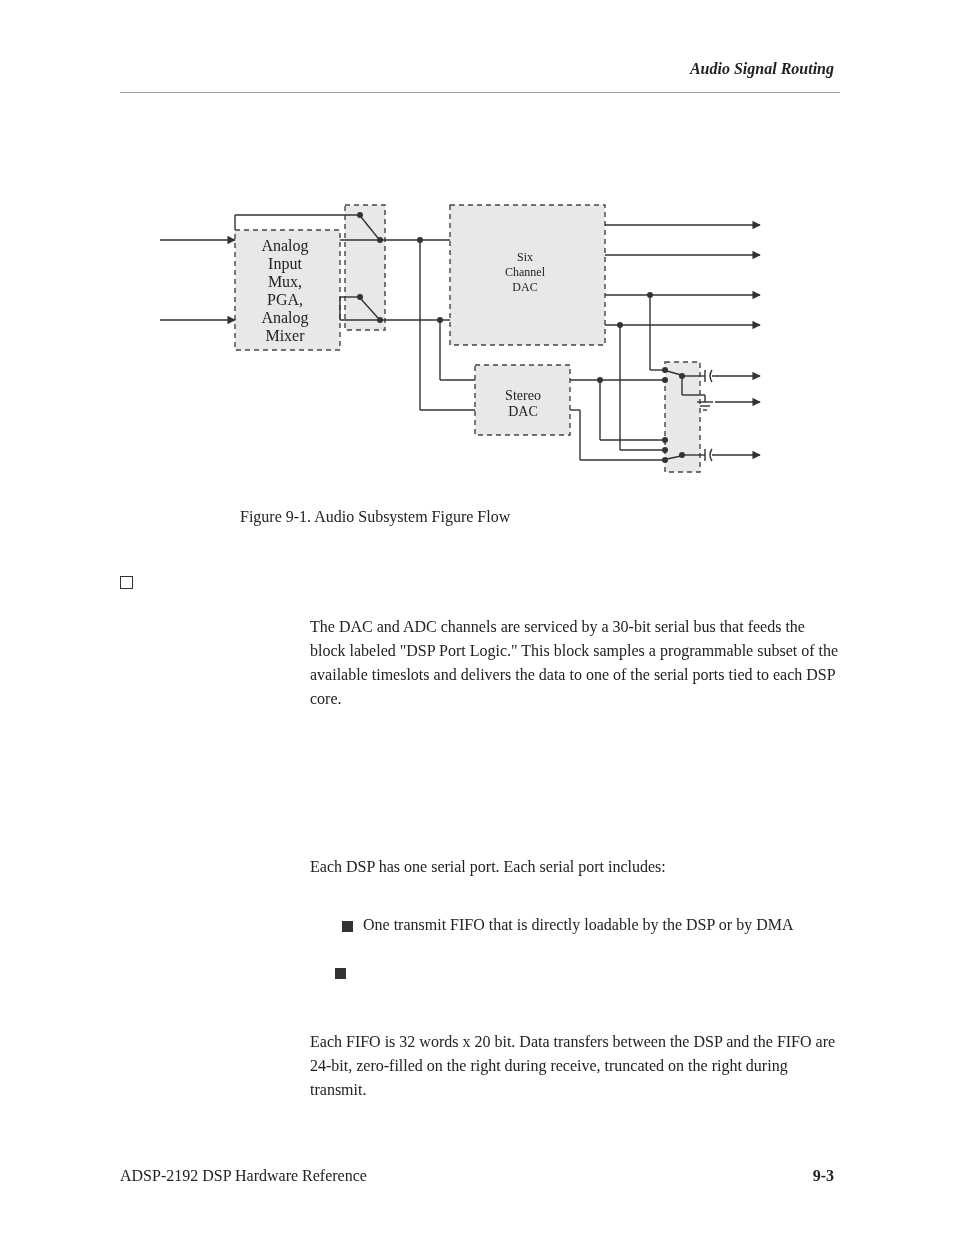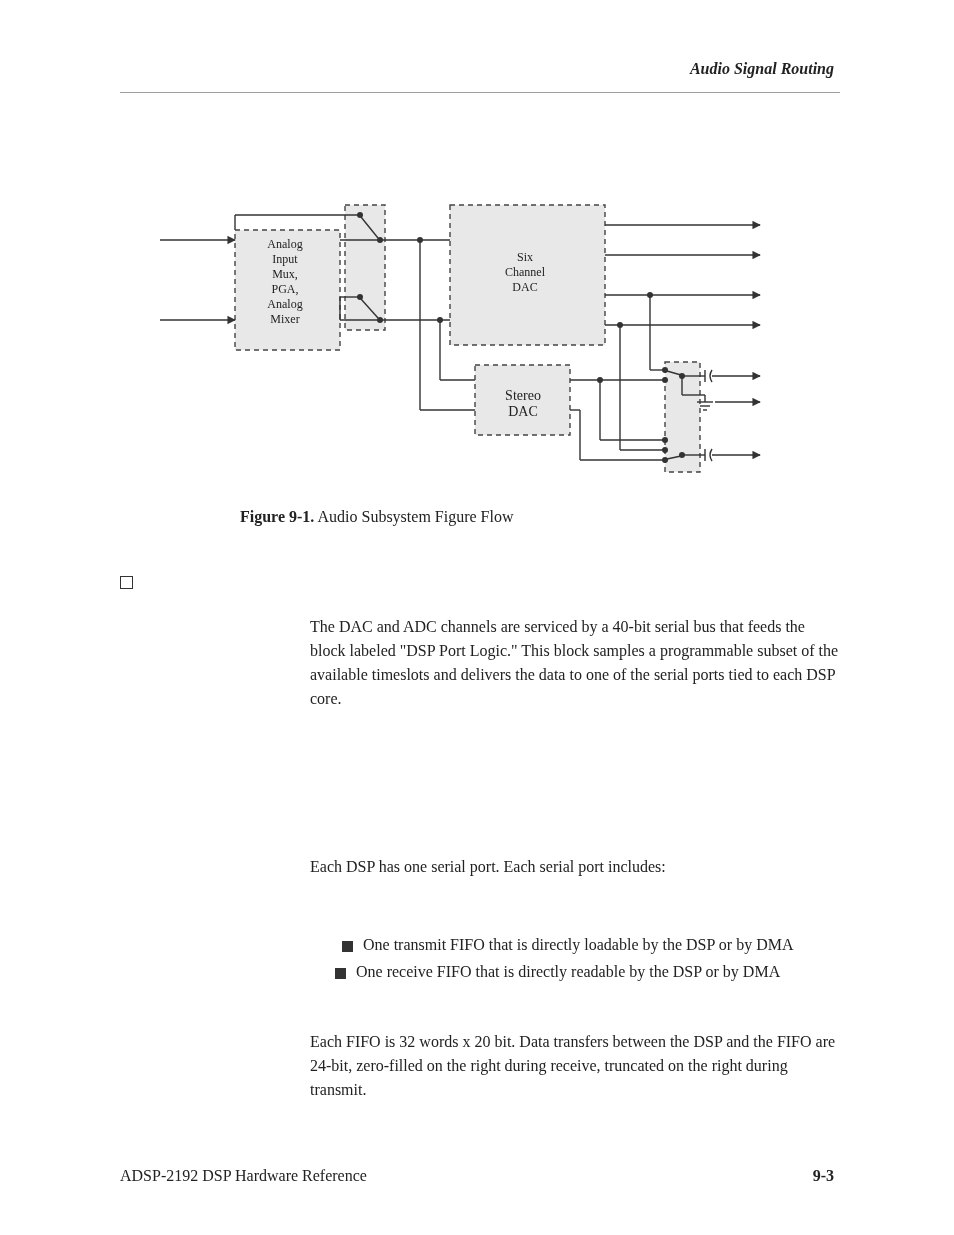--- a/index.html
+++ b/index.html
@@ -136,43 +136,43 @@
     <line class="wire" x1="583" y1="230" x2="587" y2="230"></line>
     <line class="wire" x1="595" y1="222" x2="640" y2="222" marker-end="url(#arrow)"></line>
 
     <line class="wire" x1="562" y1="275" x2="585" y2="275"></line>
     <line class="wire" x1="585" y1="269" x2="585" y2="281"></line>
     <path class="wire" d="M 592 269 Q 588 275 592 281"></path>
     <line class="wire" x1="592" y1="275" x2="640" y2="275" marker-end="url(#arrow)"></line>
 
   </svg>
 
-  <div class="label" style="left:240px; top:237px; width:90px; font-size:12px; text-align:center;">Analog<br>Input<br>Mux,<br>PGA,<br>Analog<br>Mixer</div>
+  <div class="label" style="left:240px; top:237px; width:90px; font-size:16px; text-align:center;">Analog<br>Input<br>Mux,<br>PGA,<br>Analog<br>Mixer</div>
   <div class="label" style="left:460px; top:250px; width:130px; font-size:12px; text-align:center;">Six<br>Channel<br>DAC</div>
   <div class="label" style="left:483px; top:388px; width:80px; font-size:14px; text-align:center;">Stereo<br>DAC</div>
 
   <div class="body" style="left:240px; top:505px;">
-    <span style="font-weight:700;">Figure 9-1.</span>
+    <span style="font-weight:400;">Figure 9-1.</span>
     <span>Audio Subsystem Figure Flow</span>
   </div>
 
   <div class="heading" style="left:120px; top:570px;">
     <span class="sq"></span>
   </div>
 
-  <div class="body" style="left:310px; top:615px; width:530px;">The DAC and ADC channels are serviced by a 40-bit serial bus that feeds the block labeled "DSP Port Logic." This block samples a programmable subset of the available timeslots and delivers the data to one of the serial ports tied to each DSP core.</div>
+  <div class="body" style="left:310px; top:615px; width:530px;">The DAC and ADC channels are serviced by a 30-bit serial bus that feeds the block labeled "DSP Port Logic." This block samples a programmable subset of the available timeslots and delivers the data to one of the serial ports tied to each DSP core.</div>
 
 
   <div class="body" style="left:310px; top:855px; width:530px;">Each DSP has one serial port. Each serial port includes:</div>
 
-  <div class="body" style="left:335px; top:933px; width:505px;padding-left:7px;">
+  <div class="body" style="left:335px; top:913px; width:505px;padding-left:7px;">
     <span class="sqfill"></span><span>One transmit FIFO that is directly loadable by the DSP or by DMA</span>
   </div>
   <div class="body" style="left:335px; top:960px; width:505px;">
-    <span class="sqfill"></span><span>One receive FIFO that is directly readable by the DSP or by DMA</span>
+    <span class="sqfill"></span>
   </div>
 
   <div class="body" style="left:310px; top:1030px; width:530px;">Each FIFO is 32 words x 20 bit. Data transfers between the DSP and the FIFO are 24-bit, zero-filled on the right during receive, truncated on the right during transmit.</div>
 
   <div class="pageno" style="left:120px; bottom:50px;">ADSP-2192 DSP Hardware Reference</div>
   <div class="pageno" style="right:120px; bottom:50px; font-weight:600;">9-3</div>
 
 </div>
 
 </body></html>

